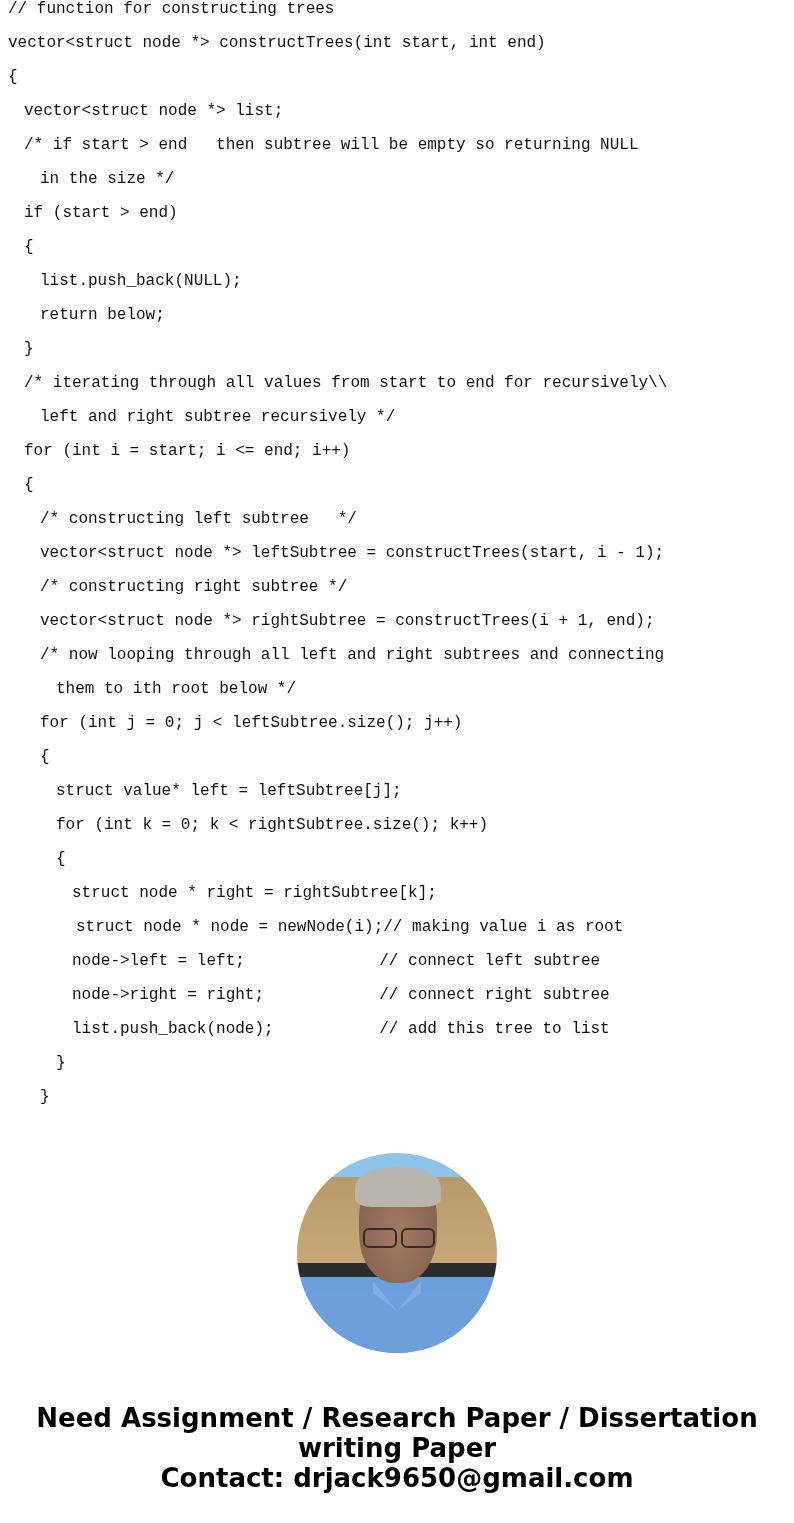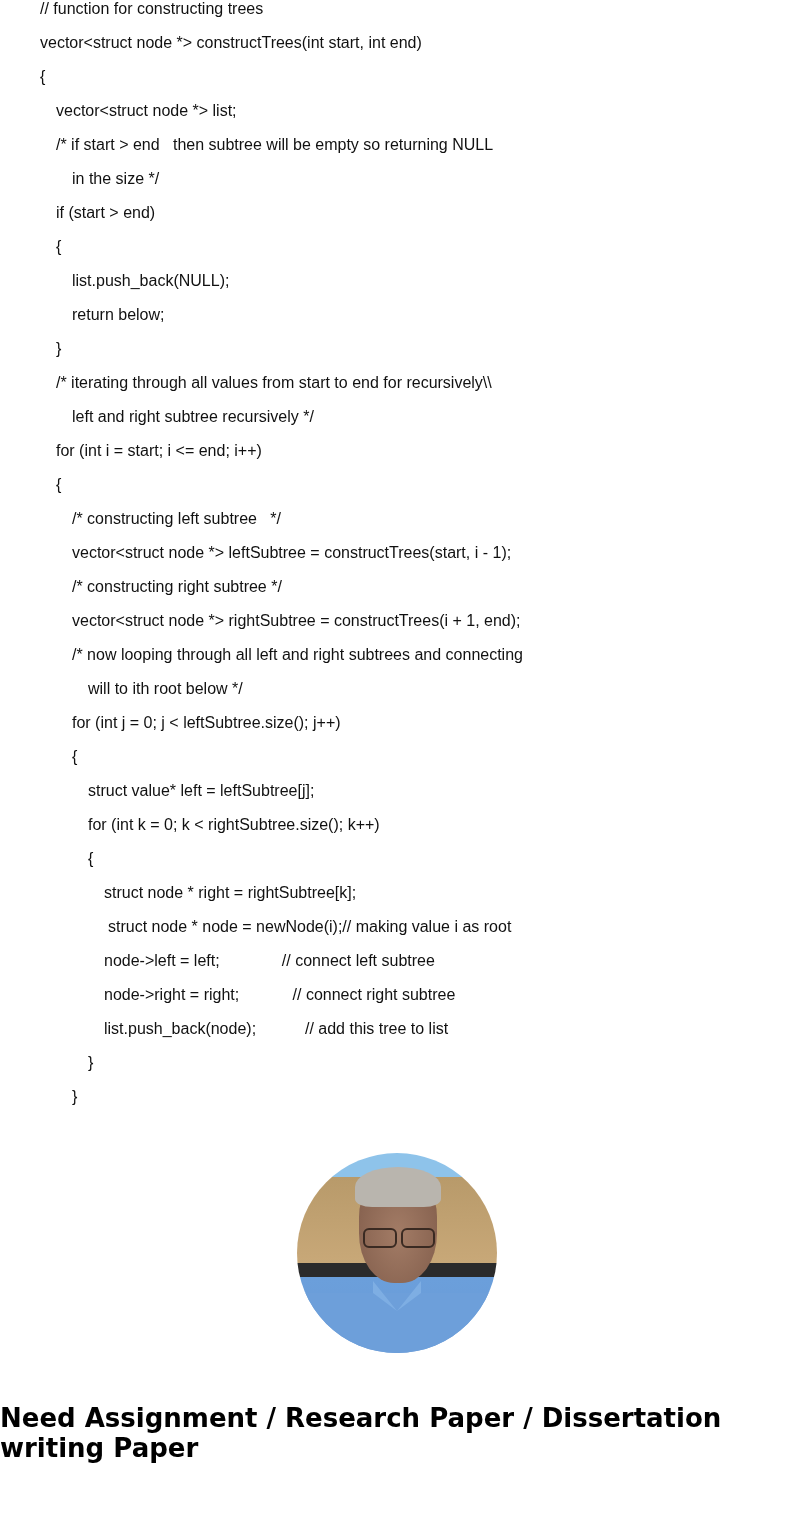--- a/index.html
+++ b/index.html
@@ -1,25 +1,24 @@
 <!DOCTYPE html>
 <html><head>
 <meta charset="utf-8">
 <style>
   html, body { margin: 0; padding: 0; background: #ffffff; }
   body { width: 794px; height: 1523px; position: relative; overflow: hidden; }
   .code { position: absolute; left: 0; top: 0; width: 794px; }
   .line {
     position: absolute;
-    font-family: Liberation Sans, sans-serif;
+    font-family: Liberation Mono, monospace;
     font-size: 16px;
     color: #111111;
     white-space: pre;
     line-height: 18px;
-    margin-left: 32px;
   }
   .avatar {
     position: absolute; left: 297px; top: 1153px; width: 200px; height: 200px;
     border-radius: 50%; overflow: hidden;
     background: linear-gradient(180deg, #8ec3ea 0%, #8ec3ea 12%, #b89a6a 12%, #c8a878 55%, #2b2b2b 55%, #2b2b2b 62%, #6b9fdb 62%, #6a9ad6 100%);
   }
   .avatar .face {
     position: absolute; left: 62px; top: 20px; width: 78px; height: 110px;
     border-radius: 40% 40% 45% 45%;
     background: radial-gradient(ellipse at 50% 55%, #a37c66 0%, #8a6552 70%, #7a5847 100%);
@@ -37,21 +36,21 @@
   }
   .avatar .shirt {
     position: absolute; left: 0; top: 140px; width: 200px; height: 60px;
     background: #6d9fda;
   }
   .avatar .collar {
     position: absolute; left: 76px; top: 128px; width: 48px; height: 30px;
     background: #7eaee3; clip-path: polygon(0 0, 50% 100%, 100% 0, 100% 40%, 50% 100%, 0 40%);
   }
   .footer {
-    position: absolute; left: 0; top: 1403px; width: 794px; 
+    position: absolute; left: 0; top: 1403px; width: 794px; text-align: center;
     font-family: "DejaVu Sans", sans-serif; font-weight: bold; font-size: 26px;
     line-height: 30px; color: #000000;
   }
   .footer div { margin: 0; }
 </style>
 </head>
 <body>
 
 <div class="code">
   <div class="line" style="left:8px;top:0px">// function for constructing trees</div>
@@ -67,21 +66,21 @@
   <div class="line" style="left:24px;top:340px">}</div>
   <div class="line" style="left:24px;top:374px">/* iterating through all values from start to end for recursively\\</div>
   <div class="line" style="left:40px;top:408px">left and right subtree recursively */</div>
   <div class="line" style="left:24px;top:442px">for (int i = start; i &lt;= end; i++)</div>
   <div class="line" style="left:24px;top:476px">{</div>
   <div class="line" style="left:40px;top:510px">/* constructing left subtree   */</div>
   <div class="line" style="left:40px;top:544px">vector&lt;struct node *&gt; leftSubtree = constructTrees(start, i - 1);</div>
   <div class="line" style="left:40px;top:578px">/* constructing right subtree */</div>
   <div class="line" style="left:40px;top:612px">vector&lt;struct node *&gt; rightSubtree = constructTrees(i + 1, end);</div>
   <div class="line" style="left:40px;top:646px">/* now looping through all left and right subtrees and connecting</div>
-  <div class="line" style="left:56px;top:680px">will to ith root below */</div>
+  <div class="line" style="left:56px;top:680px">them to ith root below */</div>
   <div class="line" style="left:40px;top:714px">for (int j = 0; j &lt; leftSubtree.size(); j++)</div>
   <div class="line" style="left:40px;top:748px">{</div>
   <div class="line" style="left:56px;top:782px">struct value* left = leftSubtree[j];</div>
   <div class="line" style="left:56px;top:816px">for (int k = 0; k &lt; rightSubtree.size(); k++)</div>
   <div class="line" style="left:56px;top:850px">{</div>
   <div class="line" style="left:72px;top:884px">struct node * right = rightSubtree[k];</div>
   <div class="line" style="left:76px;top:918px">struct node * node = newNode(i);// making value i as root</div>
   <div class="line" style="left:72px;top:952px">node-&gt;left = left;              // connect left subtree</div>
   <div class="line" style="left:72px;top:986px">node-&gt;right = right;            // connect right subtree</div>
   <div class="line" style="left:72px;top:1020px">list.push_back(node);           // add this tree to list</div>
@@ -96,13 +95,14 @@
   <div class="glasses">
     <span style="left:0"></span>
       <span style="left:38px"></span>
   </div>
   <div class="collar"></div>
 </div>
 
 <div class="footer">
   <div>Need Assignment / Research Paper / Dissertation</div>
   <div>writing Paper</div>
+  <div>Contact: drjack9650@gmail.com</div>
 </div>
 
 </body></html>

